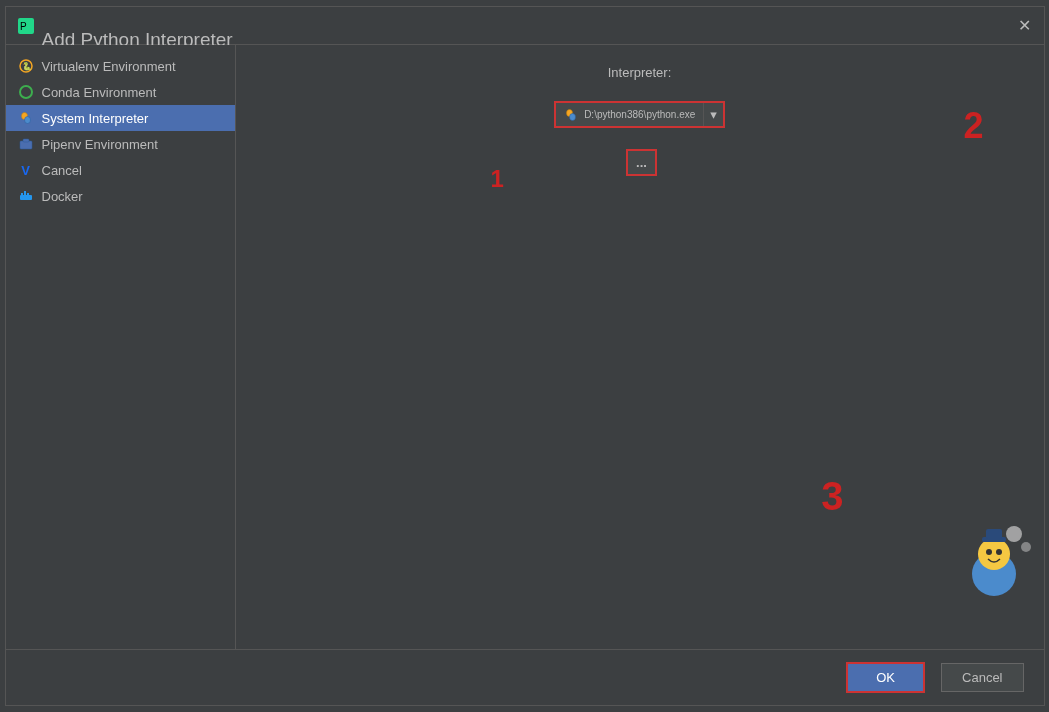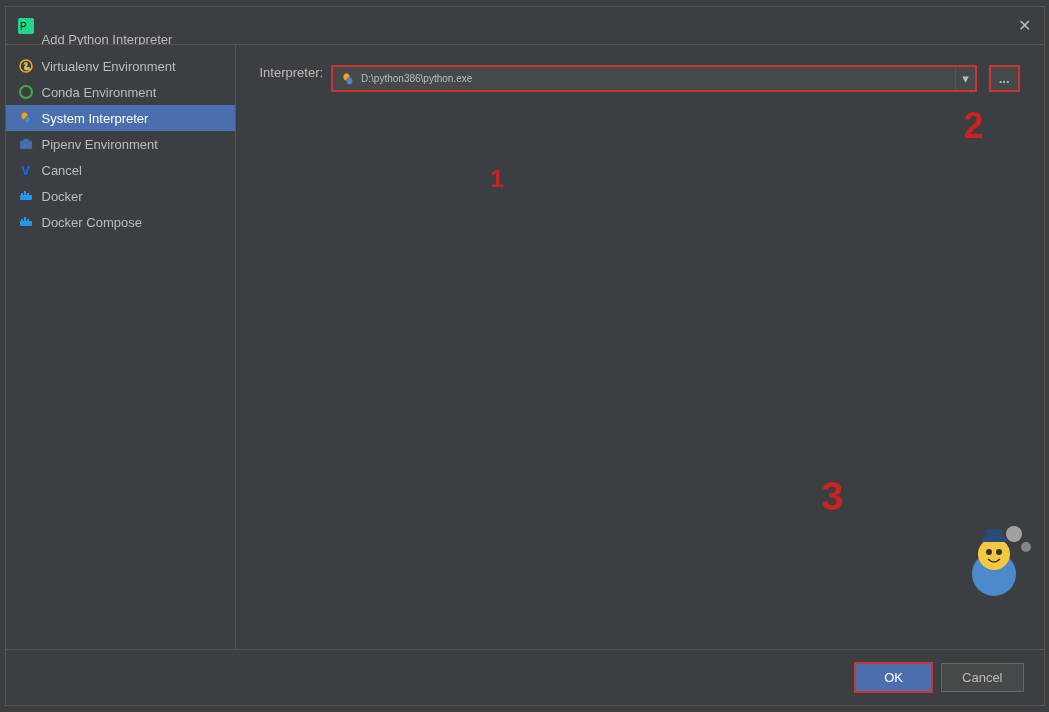--- a/index.html
+++ b/index.html
@@ -36,21 +36,21 @@
       display: flex;
       align-items: center;
       gap: 8px;
     }
     .title-icon {
       width: 16px;
       height: 16px;
     }
     .title-text {
       color: #bbbbbb;
-      font-size: 13px;
+      font-size: 19px;
       margin-top: 28px;
     }
     .close-btn {
       cursor: pointer;
       color: #bbbbbb;
       font-size: 16px;
       background: none;
       border: none;
       line-height: 1;
     }
@@ -90,22 +90,23 @@
     .main {
       flex: 1;
       padding: 20px 24px;
       display: flex;
       flex-direction: column;
       gap: 16px;
       position: relative;
     }
     .interpreter-row {
       display: flex;
-      align-items: flex-start;
-      gap: 8px;
+      align-items: center;
+      gap: 21px;
+      flex-direction: column;
     }
     .interpreter-label {
       color: #bbbbbb;
       font-size: 13px;
       white-space: nowrap;
     }
     .interpreter-field-wrapper {
       display: flex;
       align-items: center;
       flex: 1;
@@ -166,21 +167,21 @@
       color: #cc2222;
       font-size: 24px;
       font-weight: bold;
       font-family: 'Comic Sans MS', cursive, sans-serif;
     }
     .bottom-bar {
       display: flex;
       justify-content: flex-end;
       align-items: center;
       padding: 12px 20px;
-      gap: 8px;
+      gap: 16px;
       border-top: 1px solid #555;
     }
     .btn-ok {
       background: #4b6eaf;
       color: #ffffff;
       border: 2px solid #cc3333;
       padding: 6px 28px;
       cursor: pointer;
       font-size: 13px;
     }
@@ -269,32 +270,20 @@
         <span class="sidebar-icon">
           <svg width="14" height="14" viewBox="0 0 14 14">
             <rect x="1" y="6" width="12" height="5" rx="1" fill="#2496ed"></rect>
             <rect x="2" y="4" width="2" height="2" fill="#2496ed"></rect>
             <rect x="5" y="4" width="2" height="2" fill="#2496ed"></rect>
             <rect x="8" y="4" width="2" height="2" fill="#2496ed"></rect>
             <rect x="5" y="2" width="2" height="2" fill="#2496ed"></rect>
           </svg>
         </span>
         <span>Docker</span>
-      </div>
-      <div class="sidebar-item">
-        <span class="sidebar-icon">
-          <svg width="14" height="14" viewBox="0 0 14 14">
-            <rect x="1" y="6" width="12" height="5" rx="1" fill="#2496ed"></rect>
-            <rect x="2" y="4" width="2" height="2" fill="#2496ed"></rect>
-            <rect x="5" y="4" width="2" height="2" fill="#2496ed"></rect>
-            <rect x="8" y="4" width="2" height="2" fill="#2496ed"></rect>
-            <rect x="5" y="2" width="2" height="2" fill="#2496ed"></rect>
-          </svg>
-        </span>
-        <span>Docker Compose</span>
       </div>
     </div>
 
     <div class="main">
 
       <div class="interpreter-row">
         <span class="interpreter-label">Interpreter:</span>
         <div class="interpreter-field-wrapper">
           <div class="interpreter-field-inner">
 

